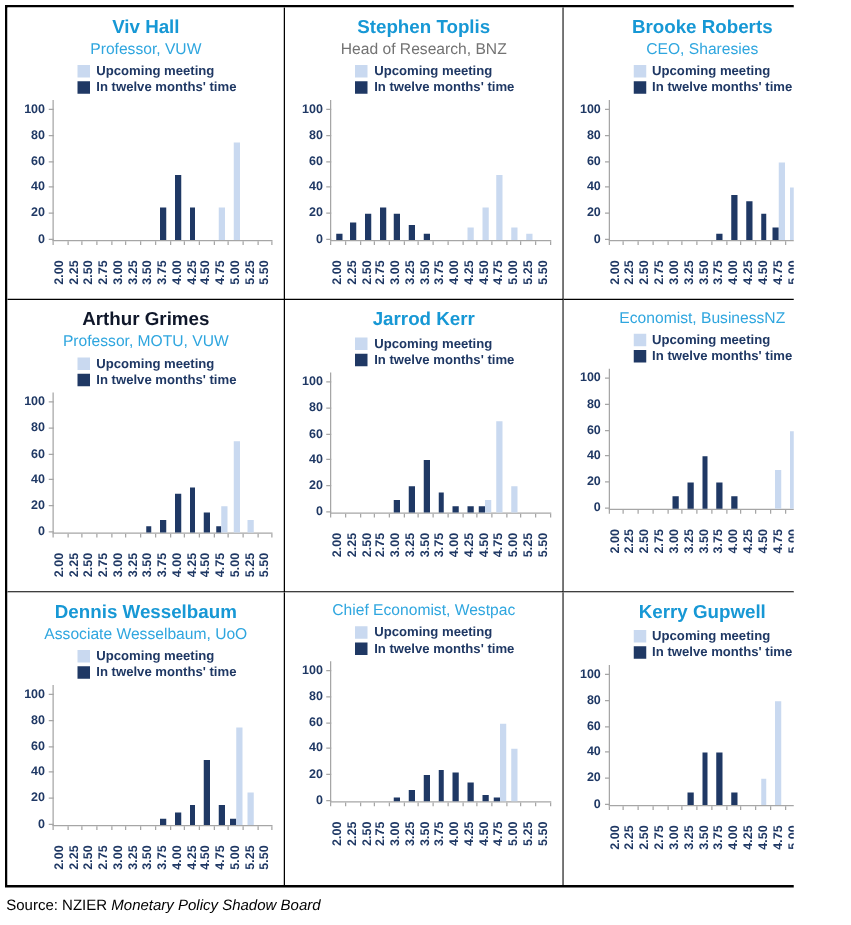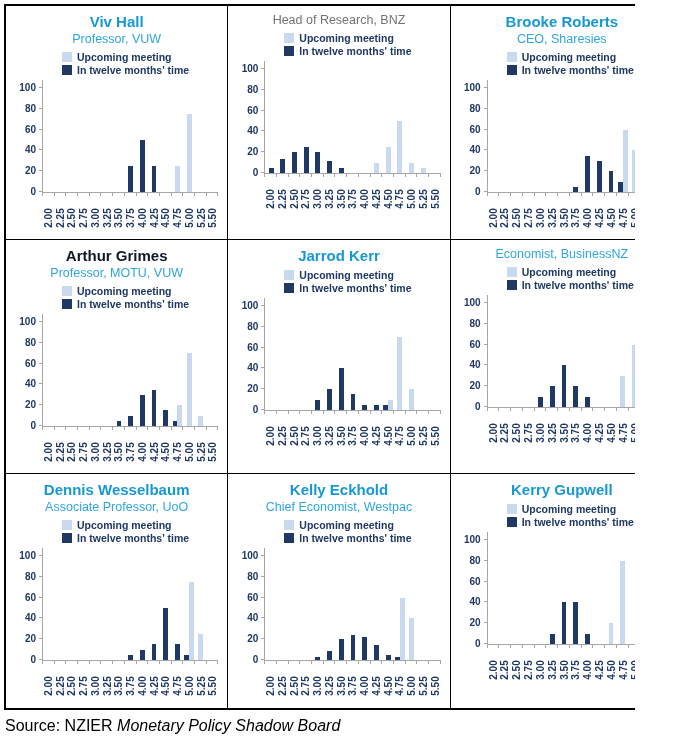--- a/index.html
+++ b/index.html
@@ -26,21 +26,21 @@
   .ylab{position:absolute;right:100%;margin-right:7px;font-size:10px;font-weight:bold;
         width:24px;text-align:right;line-height:10px;}
   .ytick{position:absolute;right:100%;width:4px;height:0;border-top:1px solid #A6A6A6;}
   .tickrow{display:flex;height:3px;border-left:1px solid #A6A6A6;}
   .tickcell{flex:1 1 0;border-right:1px solid #A6A6A6;height:3px;}
   .xlabels{display:flex;height:42px;margin-top:1px;}
   .xcell{flex:1 1 0;position:relative;}
   .xcell span{position:absolute;left:50%;top:50%;
               transform:translate(-50%,-50%) rotate(-90deg);
               font-size:10px;font-weight:bold;white-space:nowrap;}
-  .source{position:absolute;left:5px;top:717px;font-size:16px;color:#000;}
+  .source{position:absolute;left:5px;top:717px;font-size:12px;color:#000;}
   .source .pub{font-style:italic;}
 </style>
 </head>
 <body>
 
 <div class="page">
   <div class="board">
       <div class="panel">
         <div class="p-name" style="color: rgb(23, 152, 213);">Viv Hall</div>
         <div class="p-role" style="color: rgb(47, 166, 223);">Professor, VUW</div>
@@ -154,20 +154,21 @@
             <div class="xcell">
               <span style="color: rgb(31, 56, 100);">5.25</span>
             </div>
             <div class="xcell">
               <span style="color: rgb(31, 56, 100);">5.50</span>
             </div>
           </div>
         </div>
       </div>
       <div class="panel">
+        <div class="p-name" style="color: rgb(23, 152, 213);">Stephen Toplis</div>
         <div class="p-role" style="color: #737373;">Head of Research, BNZ</div>
         <div class="legend">
           <div class="legend-row">
             <span class="swatch" style="background: rgb(201, 217, 240);"></span>
             <span class="legend-label" style="color: rgb(31, 56, 100);">Upcoming meeting</span>
           </div>
           <div class="legend-row">
             <span class="swatch" style="background: rgb(31, 56, 100);"></span>
             <span class="legend-label" style="color: rgb(31, 56, 100);">In twelve months' time</span>
           </div>
@@ -786,21 +787,21 @@
               <span style="color: rgb(31, 56, 100);">5.25</span>
             </div>
             <div class="xcell">
               <span style="color: rgb(31, 56, 100);">5.50</span>
             </div>
           </div>
         </div>
       </div>
       <div class="panel">
         <div class="p-name" style="color: rgb(23, 152, 213);">Dennis Wesselbaum</div>
-        <div class="p-role" style="color: rgb(47, 166, 223);">Associate Professor, UoO</div>
+        <div class="p-role" style="color: rgb(47, 166, 223);">Associate Wesselbaum, UoO</div>
         <div class="legend">
           <div class="legend-row">
             <span class="swatch" style="background: rgb(201, 217, 240);"></span>
             <span class="legend-label" style="color: rgb(31, 56, 100);">Upcoming meeting</span>
           </div>
           <div class="legend-row">
             <span class="swatch" style="background: rgb(31, 56, 100);"></span>
             <span class="legend-label" style="color: rgb(31, 56, 100);">In twelve months' time</span>
           </div>
         </div>
@@ -909,21 +910,20 @@
             <div class="xcell">
               <span style="color: rgb(31, 56, 100);">5.25</span>
             </div>
             <div class="xcell">
               <span style="color: rgb(31, 56, 100);">5.50</span>
             </div>
           </div>
         </div>
       </div>
       <div class="panel">
-        <div class="p-name" style="color: rgb(23, 152, 213);">Kelly Eckhold</div>
         <div class="p-role" style="color: rgb(47, 166, 223);">Chief Economist, Westpac</div>
         <div class="legend">
           <div class="legend-row">
             <span class="swatch" style="background: rgb(201, 217, 240);"></span>
             <span class="legend-label" style="color: rgb(31, 56, 100);">Upcoming meeting</span>
           </div>
           <div class="legend-row">
             <span class="swatch" style="background: rgb(31, 56, 100);"></span>
             <span class="legend-label" style="color: rgb(31, 56, 100);">In twelve months' time</span>
           </div>

